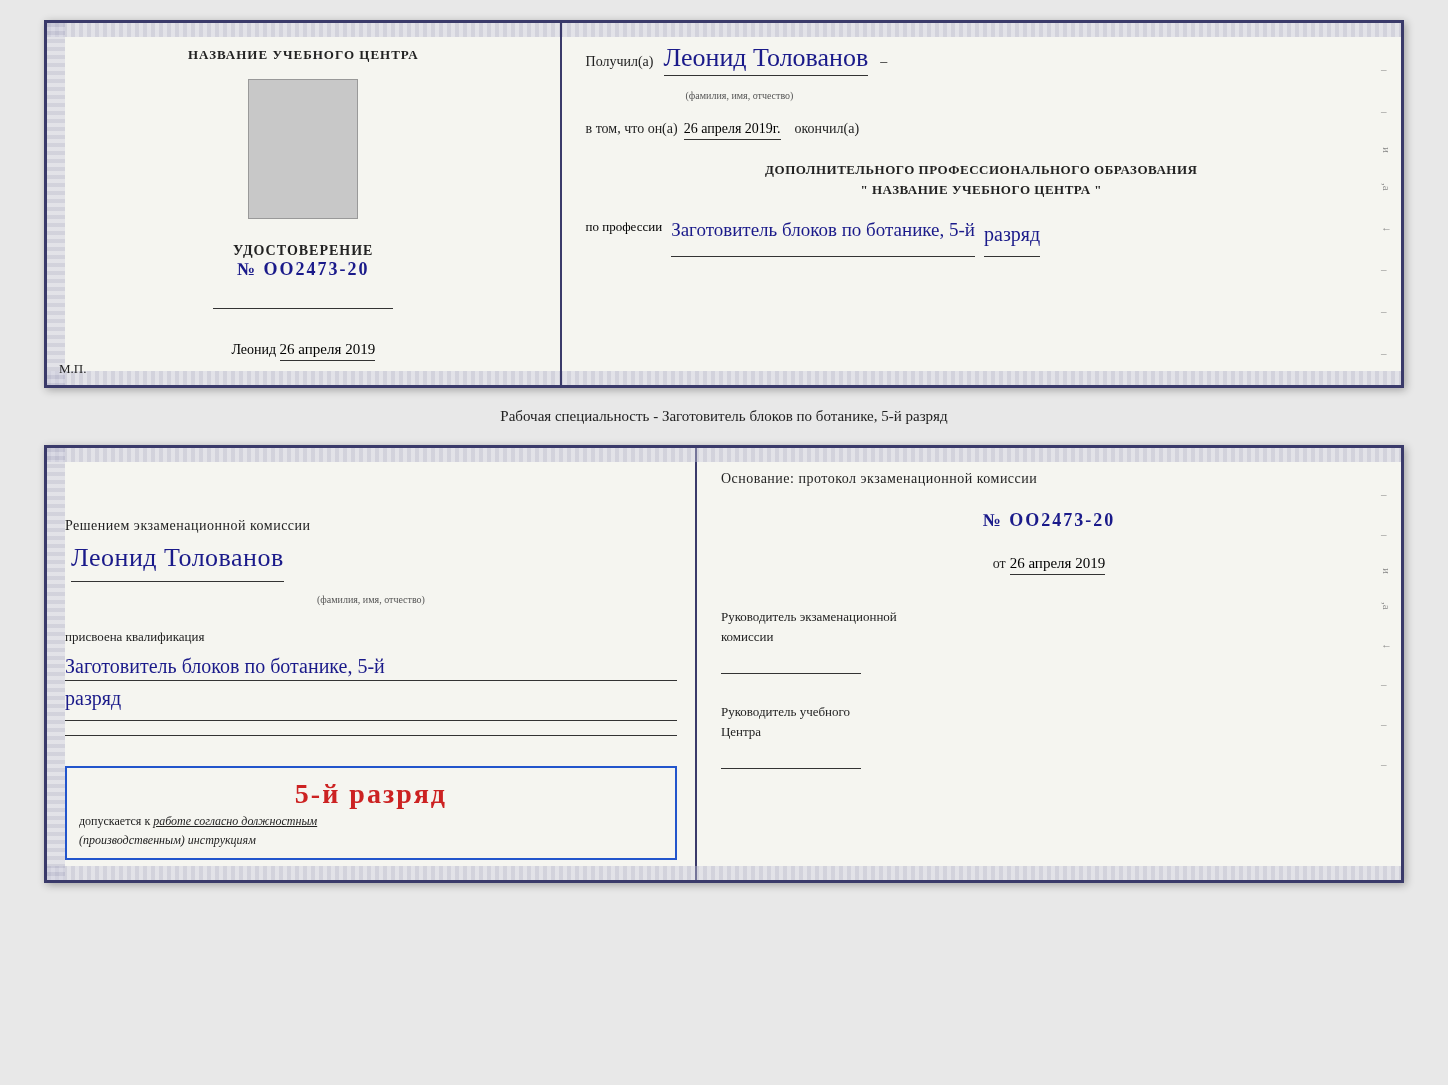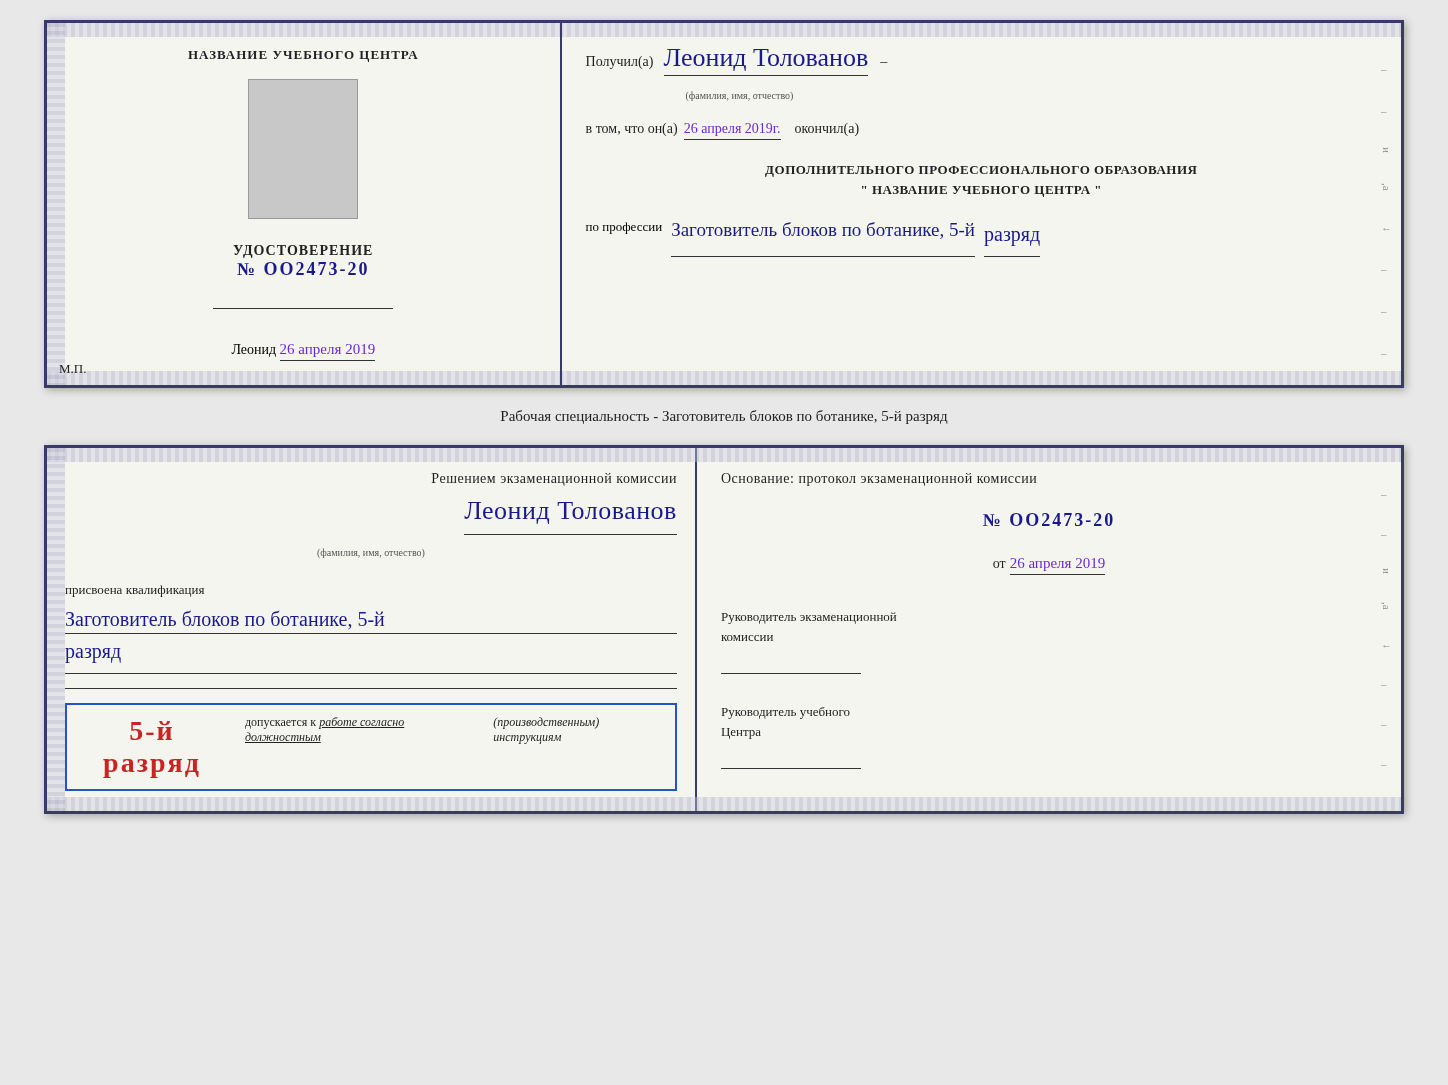--- a/index.html
+++ b/index.html
@@ -169,39 +169,40 @@
       width: 52%;
       padding: 20px 24px;
       display: flex;
       flex-direction: column;
       gap: 12px;
       position: relative;
     }
 
     .resheniem-text {
       font-size: 14px;
-      text-align: right;
+      text-align: left;
       letter-spacing: 0.5px;
       line-height: 1.6;
       color: #222;
+      margin-top: 47px;
     }
 
     .kvali-line {
       font-size: 13px;
       color: #222;
       text-align: left;
     }
 
     .stamp-box {
       border: 2px solid #2255cc;
       padding: 10px 12px;
-      margin-top: 4px;
-      display: flex;
-      flex-direction: row;
-      gap: 20px;
+      margin-top: 20px;
+      display: flex;
+      flex-direction: column;
+      gap: 4px;
     }
 
     .stamp-number {
       font-size: 28px;
       font-weight: bold;
       color: #cc2222;
       text-align: center;
       letter-spacing: 2px;
     }
 
@@ -309,21 +310,21 @@
       color: #1a1a8a;
       border-bottom: 1px solid #333;
       display: inline-block;
       padding-bottom: 2px;
       margin-left: 6px;
     }
 
     .handwritten-date {
       font-family: 'Segoe Script', 'Brush Script MT', cursive;
       font-size: 15px;
-      color: #6d28d9;
+      color: #000000;
       border-bottom: 1px solid #333;
       display: inline-block;
       padding-bottom: 2px;
     }
   </style>
 </head>
 <body>
 
 <div class="document-card">
   <div class="top-binding"></div>

